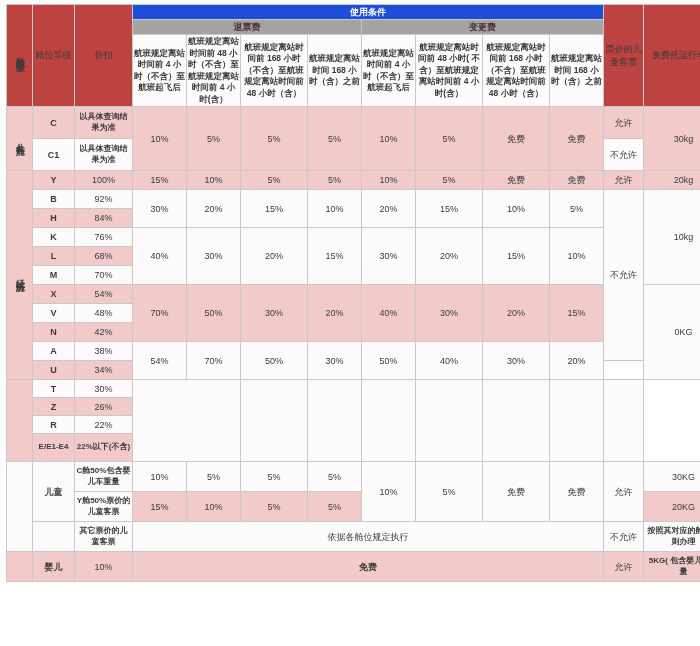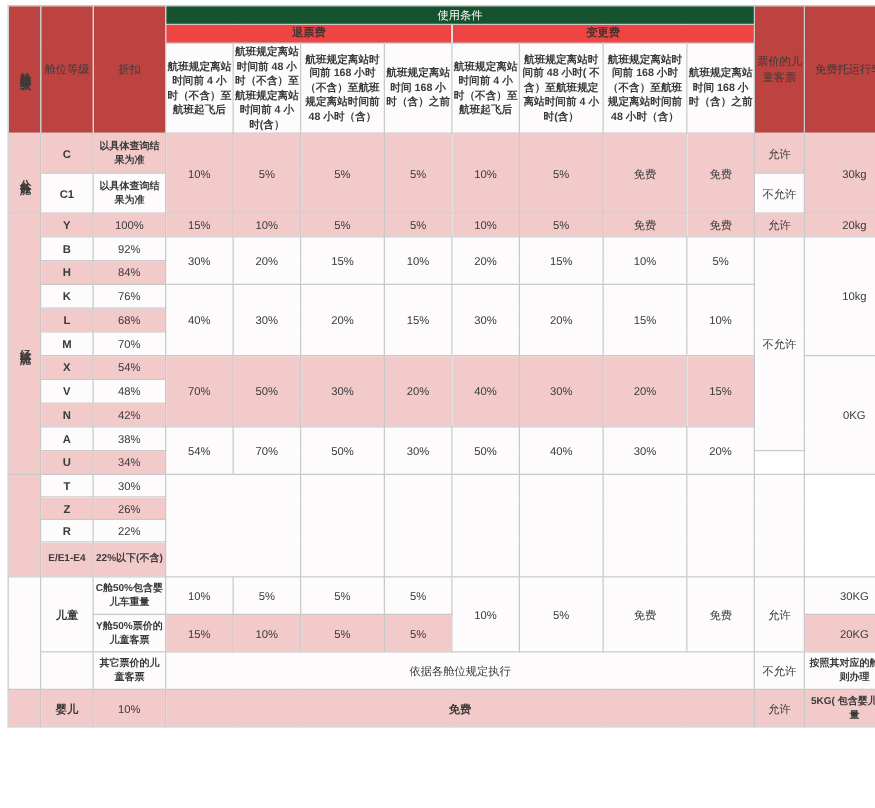--- a/index.html
+++ b/index.html
@@ -25,22 +25,22 @@
   table.grid td{
     border:1px solid #c9c9c9;
     text-align:center;
     vertical-align:middle;
     padding:1px 1px;
     line-height:1.35;
     word-break:break-all;
     overflow:hidden;
   }
   
-  .hdr-red{background:#14532d;color:#ffffff;font-weight:normal;border-color:#bd4341;}
-  .hdr-pink{background:#ef4444;color:#4a3030;font-weight:bold;border-color:#cfb3b3;font-family:Liberation Mono, monospace;}
+  .hdr-red{background:#1d4ed8;color:#ffffff;font-weight:bold;border-color:#bd4341;}
+  .hdr-pink{background:#a3a3a3;color:#4a3030;font-weight:bold;border-color:#cfb3b3;}
   .hdr-white{background:#fdfbfb;color:#3a3a3a;font-weight:bold;border-color:#c9c9c9;font-size:8.5px;}
   .pink-lt{background:#f2caca;}
   .white{background:#fdfbfb;}
   .bold{font-weight:bold;}
   .vert{
     writing-mode:vertical-rl;
     text-orientation:upright;
     letter-spacing:2px;
     line-height:1.1;
     font-weight:bold;

